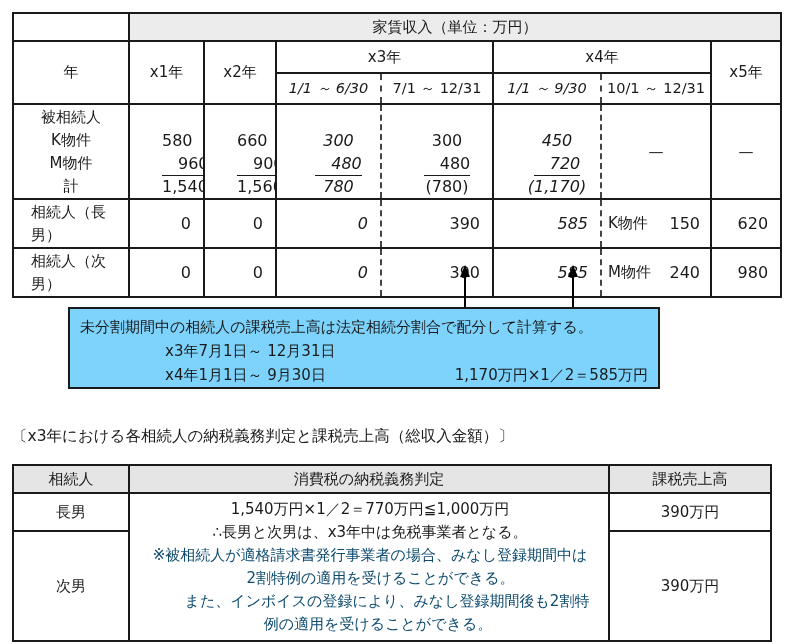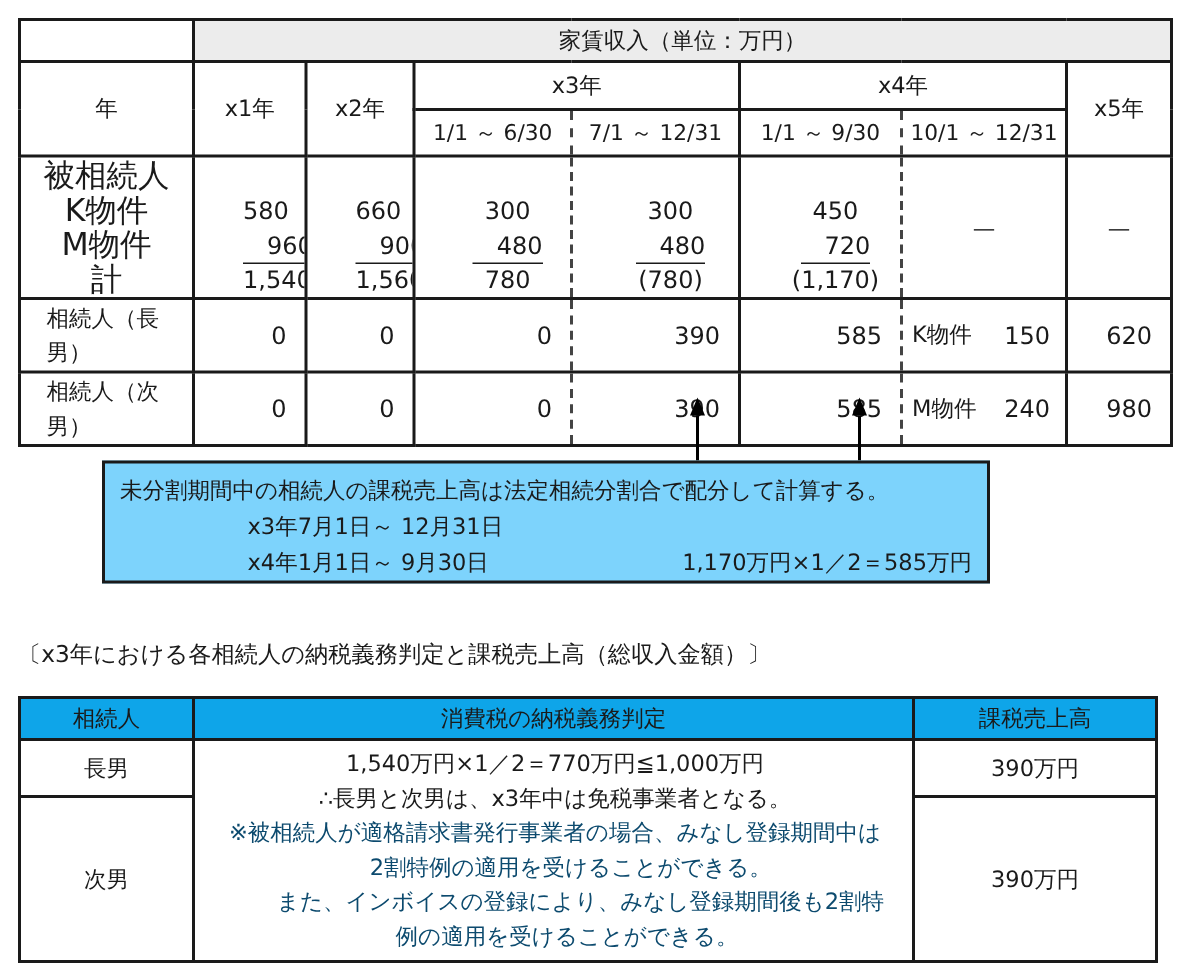--- a/index.html
+++ b/index.html
@@ -21,24 +21,24 @@
   .rent-table th, .rent-table td {
     border: 2px solid #1a1a1a; font-weight: 400;
     text-align: center; vertical-align: middle; overflow: hidden;
   }
   .rent-table .band-row { height: 28px; }
   .rent-table .band { background: #ececec; }
   .rent-table .corner { background: #ffffff; }
   .rent-table .hdr-row { height: 32px; }
   .rent-table .sub-row { height: 31px; font-size: 14.5px; }
   .dashL { border-left: 2px dashed #444 !important; }
-  .dashR { border-right: 2px dashed #444 !important; }
+  .dashR { border-right: 2px dashed #444 !important; font-style: italic; }
 
   .decedent-row { height: 95px; }
-  .rent-table .rowlabel { font-size: 21px; line-height: 23px; padding-top: 1px; }
+  .rent-table .rowlabel { font-size: 15px; line-height: 23px; padding-top: 1px; }
   .stack { font-size: 16px; text-align: right; padding: 1px 12px 0 0; vertical-align: top; }
   .stack .ln { height: 23px; line-height: 23px; padding-left: 32px; }
   .sum { display: inline-block; border-bottom: 1.6px solid #1a1a1a; padding: 0 0 0 16px; }
   .dashcell { text-align: center; font-size: 15px; color: #333; }
 
   .heir-row { height: 33px; font-size: 16px; }
   .heir-row .rowlabel { font-size: 15px; text-align: left; padding-left: 17px; }
   .heir-row .num { text-align: right; padding-right: 12px; }
   .prop-cell { padding: 0 10px 0 6px; }
   .prop-cell .flexwrap { display: flex; justify-content: space-between; align-items: center; font-size: 15px; }
@@ -70,21 +70,21 @@
 
   
   .judge-table {
     position: absolute; left: 12px; top: 464px; width: 758px;
     border: 2px solid #1a1a1a; font-size: 15px;
   }
   .judge-table th, .judge-table td {
     border: 2px solid #1a1a1a; font-weight: 400;
     text-align: center; vertical-align: middle;
   }
-  .judge-table .hdr { height: 28px; background: #0ea5e9; }
+  .judge-table .hdr { height: 28px; background: #e5e5e5; }
   .judge-r1 { height: 37px; }
   .judge-r2 { height: 107px; }
   .judgment-cell { text-align: left; vertical-align: top; padding: 4px 4px 4px 6px; line-height: 23px; }
   .judgment-cell .note-gray { color: #0c4a6e; }
   .ind-1 { padding-left: 21px; }
   .ind-2 { padding-left: 34px; }
   .ind-3 { padding-left: 16px; }
 </style>
 </head>
 <body>

